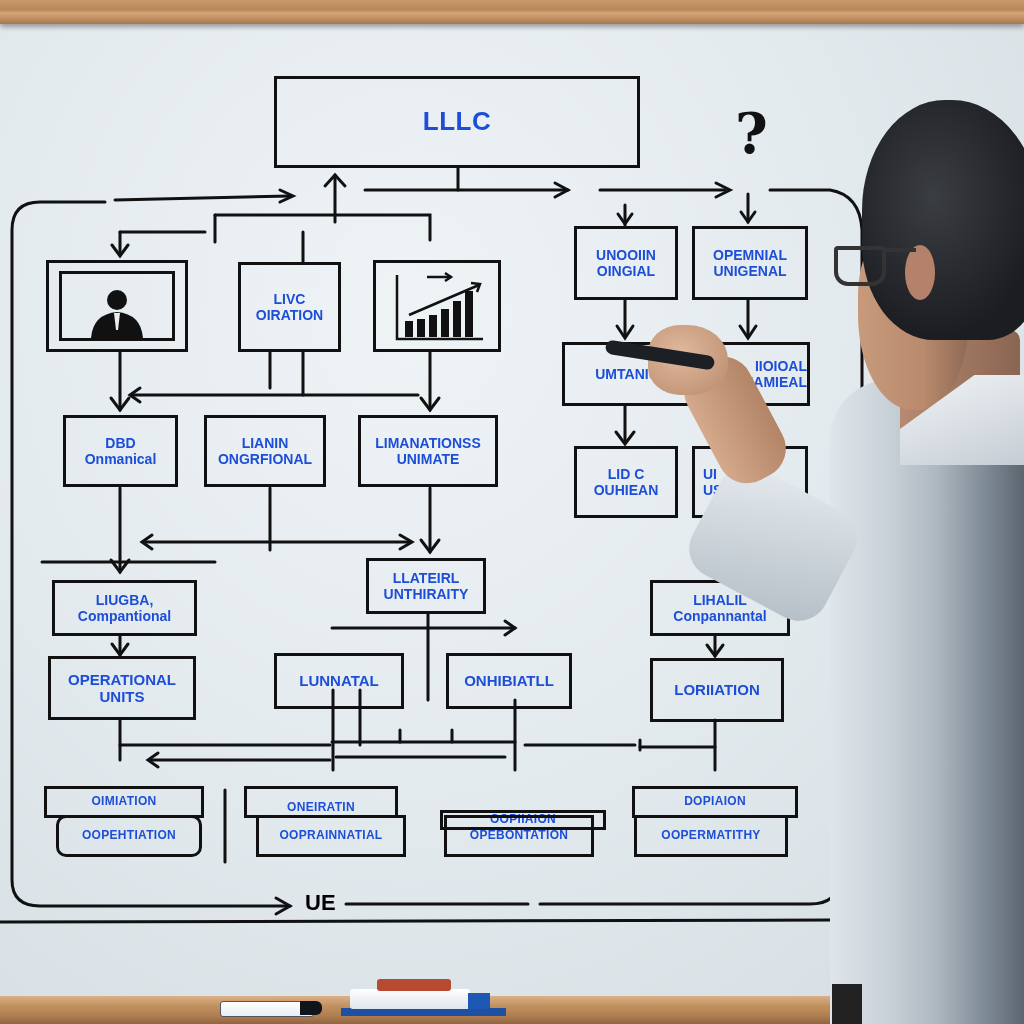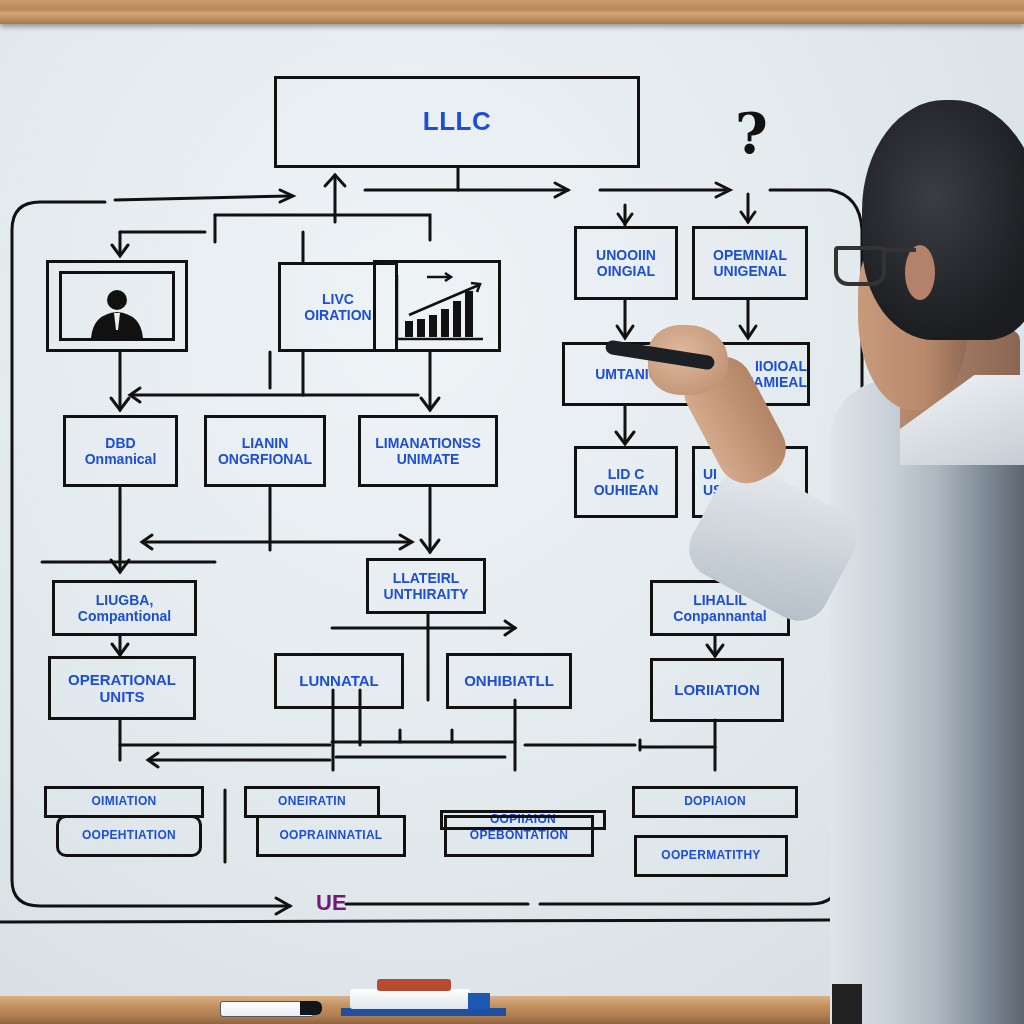--- a/index.html
+++ b/index.html
@@ -16,21 +16,21 @@
   .box { position:absolute; border:3px solid #111; box-sizing:border-box;
     display:flex; flex-direction:column; align-items:center; justify-content:center;
     text-align:center; color:#1d4ed8; font-weight:bold; z-index:3; background:transparent; }
   .box span { display:block; line-height:1.15; }
   .title-box { font-size:26px; letter-spacing:0.5px; }
   .sm { font-size:14px; }
   .md { font-size:15px; }
   .op { font-size:12px; letter-spacing:0.3px; }
   .qmark { position:absolute; left:735px; top:100px; font-size:56px; font-weight:bold;
     color:#111; z-index:3; font-family:"DejaVu Serif", serif; }
-  .ue { position:absolute; left:316px; top:890px; font-size:22px; font-weight:bold; color:#701a75; z-index:3; }
+  .ue { position:absolute; left:305px; top:890px; font-size:22px; font-weight:bold; color:#000000; z-index:3; }
   
   .man { position:absolute; z-index:5; }
   .hair { left:862px; top:100px; width:180px; height:240px; border-radius:46% 50% 30% 40%;
     background:radial-gradient(ellipse at 40% 40%, #3a3d42 0%, #1b1d21 70%); }
   .face { left:858px; top:220px; width:110px; height:190px; border-radius:40% 30% 45% 50%;
     background:linear-gradient(90deg, #c89a7c 0%, #b98a6c 60%, #8e6a55 100%); }
   .ear { left:905px; top:245px; width:30px; height:55px; border-radius:50%;
     background:#b4826a; }
   .neck { left:900px; top:330px; width:120px; height:120px;
     background:linear-gradient(90deg,#b68a70,#8a6552); border-radius:10px; }
@@ -163,21 +163,21 @@
 
 <div class="box" style="left:46px;top:260px;width:142px;height:92px;">
   <div style="border:3px solid #111;width:110px;height:64px;display:flex;align-items:flex-end;justify-content:center;">
     <svg width="60" height="52" viewBox="0 0 60 52">
       <circle cx="30" cy="14" r="10" fill="#111"></circle>
       <path d="M4 52 Q6 28 30 26 Q54 28 56 52 Z" fill="#111"></path>
       <path d="M27 27 L33 27 L31 44 L29 44 Z" fill="#eee"></path>
     </svg>
   </div>
 </div>
-<div class="box sm" style="left:238px;top:262px;width:120px;height:90px;margin-left:40px;">
+<div class="box sm" style="left:238px;top:262px;width:103px;height:90px;">
   <span>LIVC</span>
   <span>OIRATION</span>
 </div>
 <div class="box" style="left:373px;top:260px;width:128px;height:92px;">
   <svg width="100" height="70" viewBox="0 0 100 70">
     <g fill="#111">
       <rect x="18" y="50" width="8" height="16"></rect>
         <rect x="30" y="48" width="8" height="18"></rect>
       <rect x="42" y="44" width="8" height="22"></rect>
         <rect x="54" y="38" width="8" height="28"></rect>
@@ -257,36 +257,36 @@
 <div class="box md" style="left:650px;top:658px;width:134px;height:64px;align-items:center;">
   <span>LORIIATION</span>
 </div>
 
 <div class="box op" style="left:44px;top:786px;width:160px;height:32px;">
   <span>OIMIATION</span>
   </div>
 <div class="box op" style="left:56px;top:815px;width:146px;height:42px;border-radius:10px;">
   <span>OOPEHTIATION</span>
   </div>
-<div class="box op" style="left:244px;top:786px;width:136px;height:32px;">
+<div class="box op" style="left:244px;top:786px;width:154px;height:32px;justify-content:flex-end;">
   <span>ONEIRATIN</span>
   </div>
 <div class="box op" style="left:256px;top:815px;width:150px;height:42px;">
   <span>OOPRAINNATIAL</span>
   </div>
 <div class="box op" style="left:440px;top:810px;width:166px;height:20px;">
   <span>OOPIIAION</span>
   </div>
 <div class="box op" style="left:444px;top:815px;width:150px;height:42px;">
   <span>OPEBONTATION</span>
   </div>
 <div class="box op" style="left:632px;top:786px;width:166px;height:32px;">
   <span>DOPIAION</span>
   </div>
-<div class="box op" style="left:634px;top:815px;width:154px;height:42px;margin-top:20px;">
+<div class="box op" style="left:634px;top:815px;width:154px;height:42px;">
   <span>OOPERMATITHY</span>
   </div>
 
 <div class="ue">UE</div>
 
 <div class="man shirt"></div>
 <div class="man neck"></div>
 <div class="man face"></div>
 <div class="man hair"></div>
 <div class="man ear"></div>

